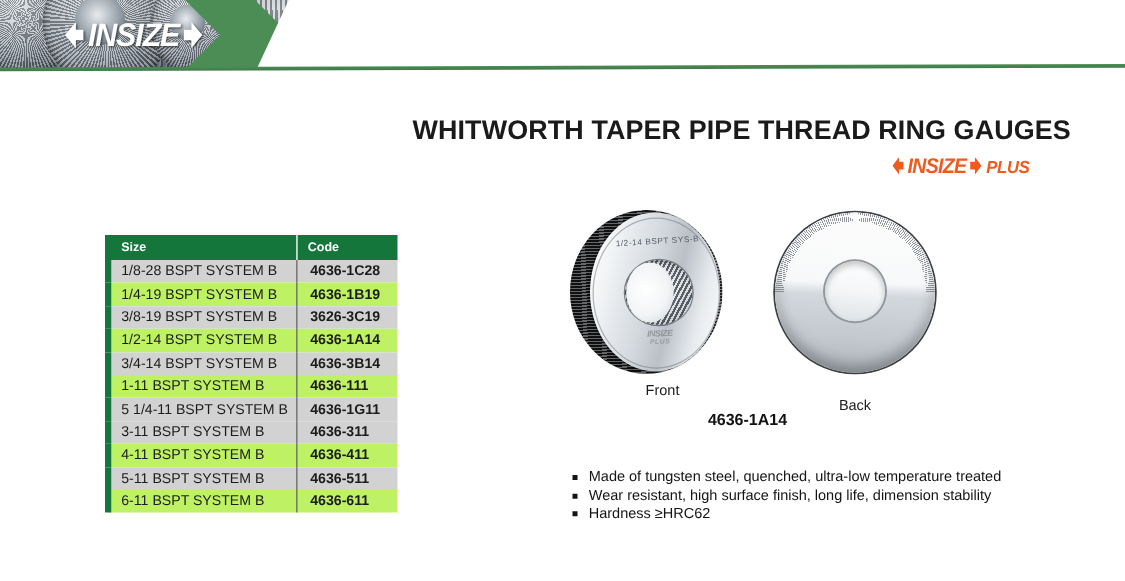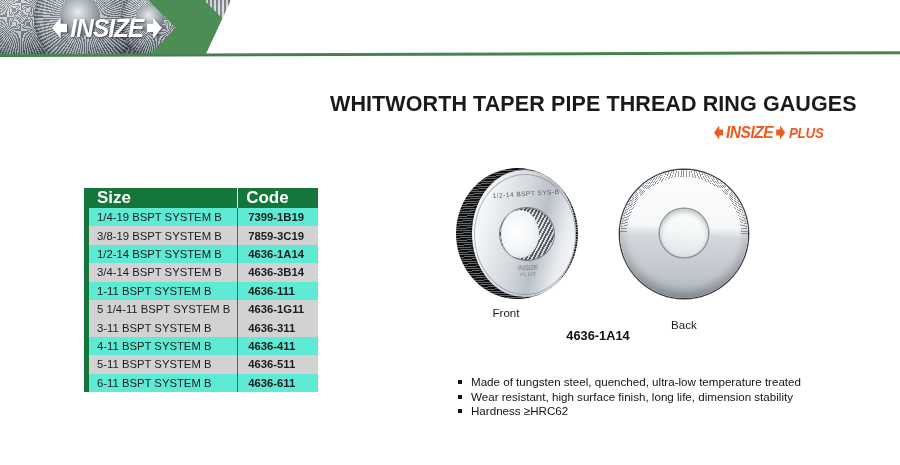--- a/index.html
+++ b/index.html
@@ -179,30 +179,30 @@
     height: 18.4px;
     text-align: left;
     white-space: nowrap;
     color: #1c1c1c;
   }
   .tbl thead th {
     background: #14763a;
     color: #ffffff;
     font-weight: bold;
     height: 20px;
-    font-size: 17px;
+    font-size: 10px;
   }
   .tbl thead th.code-col { border-left: 1px solid #ffffff; }
   .tbl td.code-col {
     border-left: 1px solid #5f5f5f;
     font-weight: bold;
     padding-left: 10px;
   }
   .tbl tbody tr.odd td { background: #d2d2d2; }
-  .tbl tbody tr.even td { background: #5eead4; }
+  .tbl tbody tr.even td { background: #bef264; }
   .tbl col.c1 { width: 152px; }
   .tbl col.c2 { width: 82px; }
 
   
   .gauges {
     position: absolute;
     left: 448px; top: 168px;
     width: 300px; height: 135px;
   }
 
@@ -329,21 +329,21 @@
       0 0 0 1.6px #8f979f,
       inset 0 3px 5px rgba(0,0,0,.22);
   }
 
   .cap-front, .cap-back {
     position: absolute;
     font-size: 11.6px;
     color: #1c1c1c;
     text-align: center;
   }
-  .cap-front { left: 8px; top: 138px; width: 100px; }
+  .cap-front { left: 32px; top: 138px; width: 100px; }
   .cap-back  { left: 186px; top: 150px; width: 100px; }
 
   .gauge-code {
     position: absolute;
     left: 448px; top: 328px;
     width: 300px;
     text-align: center;
     font-size: 12.8px;
     font-weight: bold;
     color: #111111;
@@ -412,27 +412,31 @@
         <col class="c1">
         <col class="c2">
       </colgroup>
     <thead>
       <tr>
         <th>Size</th>
         <th class="code-col">Code</th>
       </tr>
     </thead>
     <tbody>
+      <tr class="odd">
+          <td>1/8-28 BSPT SYSTEM B</td>
+          <td class="code-col">4636-1C28</td>
+        </tr>
       <tr class="even">
           <td>1/4-19 BSPT SYSTEM B</td>
-          <td class="code-col">7399-1B19</td>
+          <td class="code-col">4636-1B19</td>
         </tr>
       <tr class="odd">
           <td>3/8-19 BSPT SYSTEM B</td>
-          <td class="code-col">7859-3C19</td>
+          <td class="code-col">3626-3C19</td>
         </tr>
       <tr class="even">
           <td>1/2-14 BSPT SYSTEM B</td>
           <td class="code-col">4636-1A14</td>
         </tr>
       <tr class="odd">
           <td>3/4-14 BSPT SYSTEM B</td>
           <td class="code-col">4636-3B14</td>
         </tr>
       <tr class="even">

